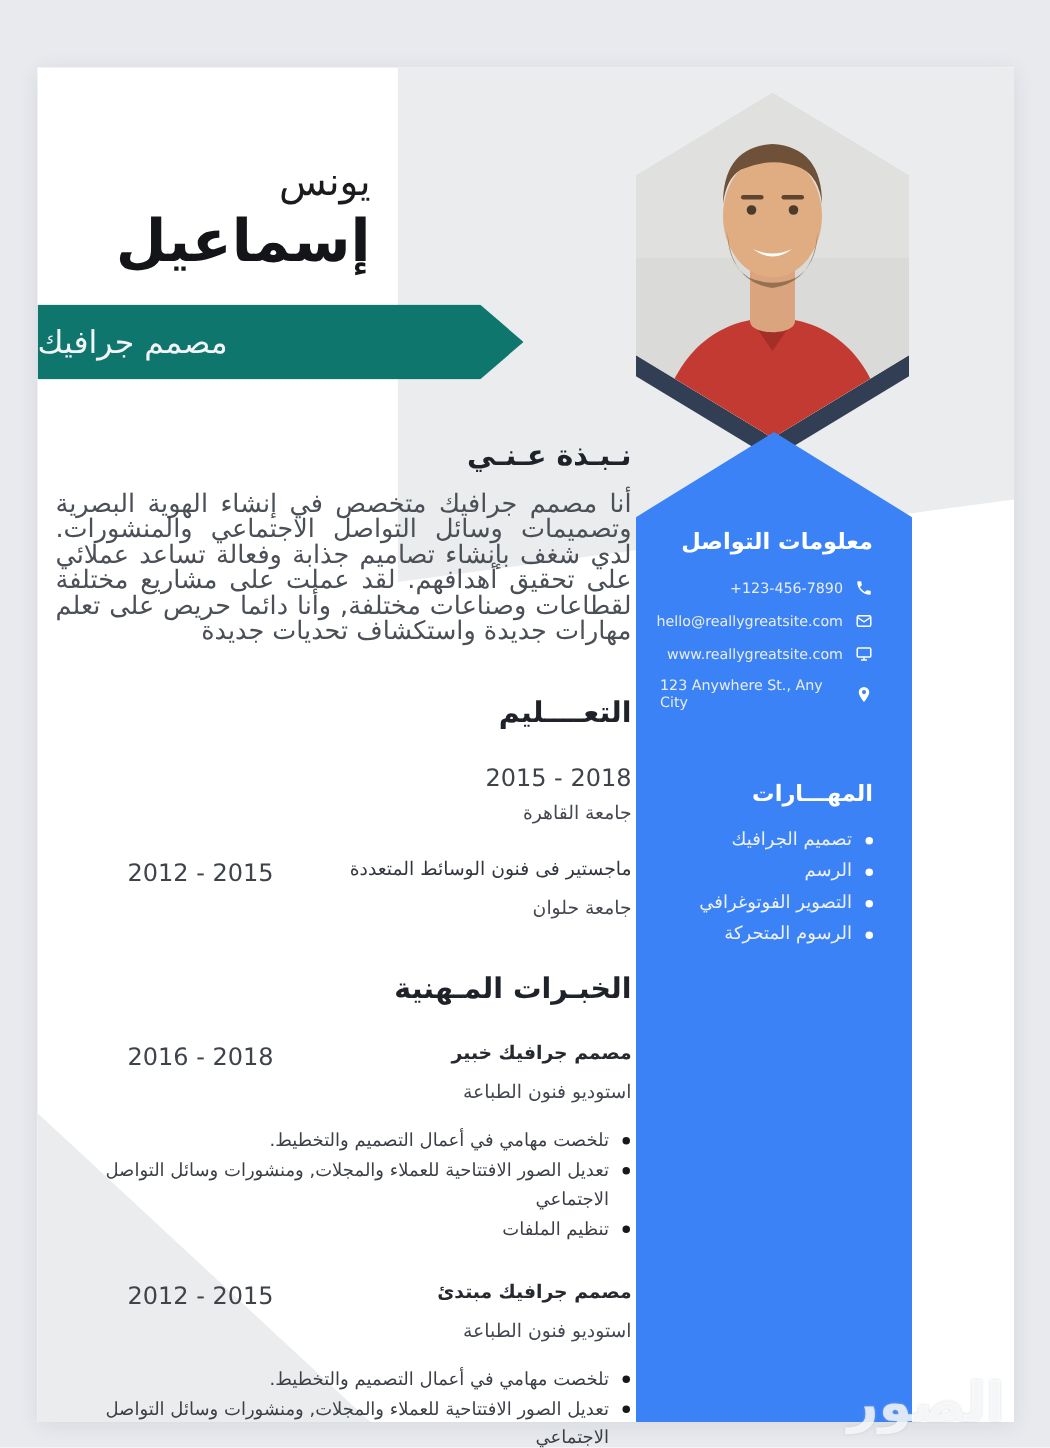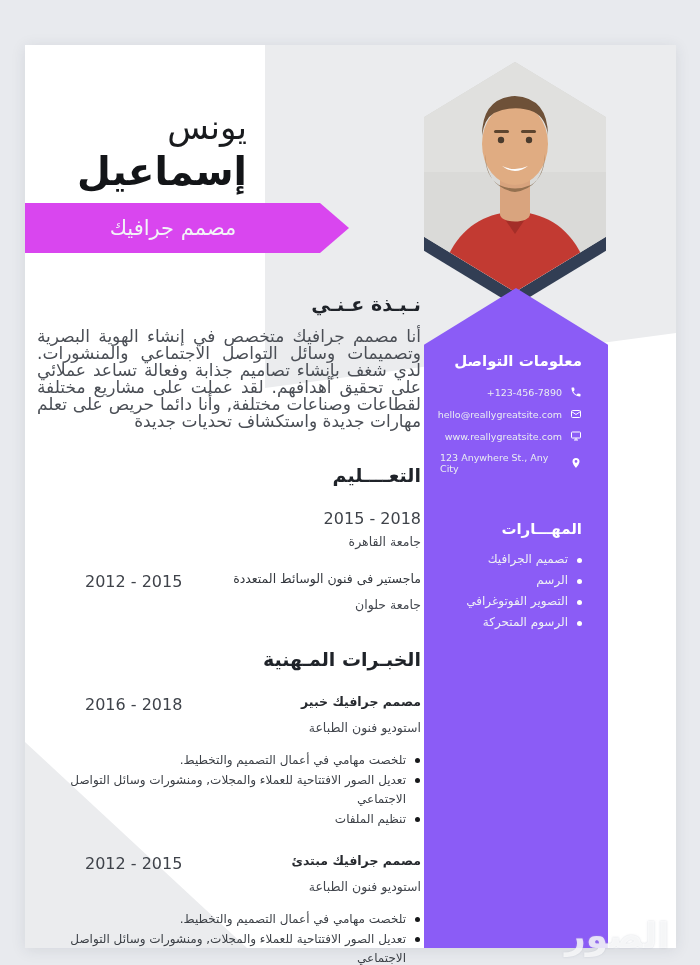--- a/index.html
+++ b/index.html
@@ -30,55 +30,55 @@
     clip-path:polygon(0 0, 100% 100%, 0 100%);
   }
   
   .name-block {
     position:absolute; left:0; top:62px; width:228px;
     direction:rtl; text-align:left; 
     text-align:right;
     padding-left:0; padding-right:0;
   }
   .name-block .first {
-    display:block; font-size:34px; font-weight:normal; color:#191b1e;
+    display:block; font-size:26px; font-weight:normal; color:#191b1e;
     text-align:left; padding-left:16px; direction:rtl;
     text-align:right; padding-right:6px;
   }
   .name-block .last {
     display:block; font-size:39px; font-weight:bold; color:#131518;
     direction:rtl; text-align:right; padding-right:6px; margin-top:2px;
   }
   .title-banner {
     position:absolute; left:0; top:158px;
     width:324px; height:50px;
-    background:#d946ef;
+    background:#0f766e;
     clip-path:polygon(0 0, 295px 0, 324px 50%, 295px 100%, 0 100%);
-    display:flex; align-items:center; justify-content:center;
+    display:flex; align-items:center; justify-content:flex-start;
   }
   .title-banner span {
     color:#f2f4f7; font-size:21px; margin-right:28px;
   }
   
   .hex { clip-path:polygon(50% 0%, 100% 24%, 100% 76%, 50% 100%, 0% 76%, 0% 24%); }
   .photo-chevron {
     position:absolute; left:399px; top:31px;
     width:182px; height:230px; background:#323e54;
   }
   .photo-frame {
     position:absolute; left:399px; top:17px;
     width:182px; height:230px; background:#d9d9d7;
     overflow:hidden;
   }
   .photo-frame svg { width:100%; height:100%; display:block; }
   
   .sidebar {
     position:absolute; left:399px; top:243px;
     width:184px; height:660px;
-    background:#8b5cf6;
+    background:#3b82f6;
     clip-path:polygon(50% 0%, 100% 8.6%, 100% 100%, 0% 100%, 0% 8.6%);
     direction:rtl; color:#eef1f5;
     padding:64px 26px 0 16px;
   }
   .sb-heading {
     font-size:15px; font-weight:bold; color:#ffffff; letter-spacing:.3px;
   }
   .contact-list { margin-top:16px; }
   .contact-row {
     display:flex; align-items:center; gap:8px;

